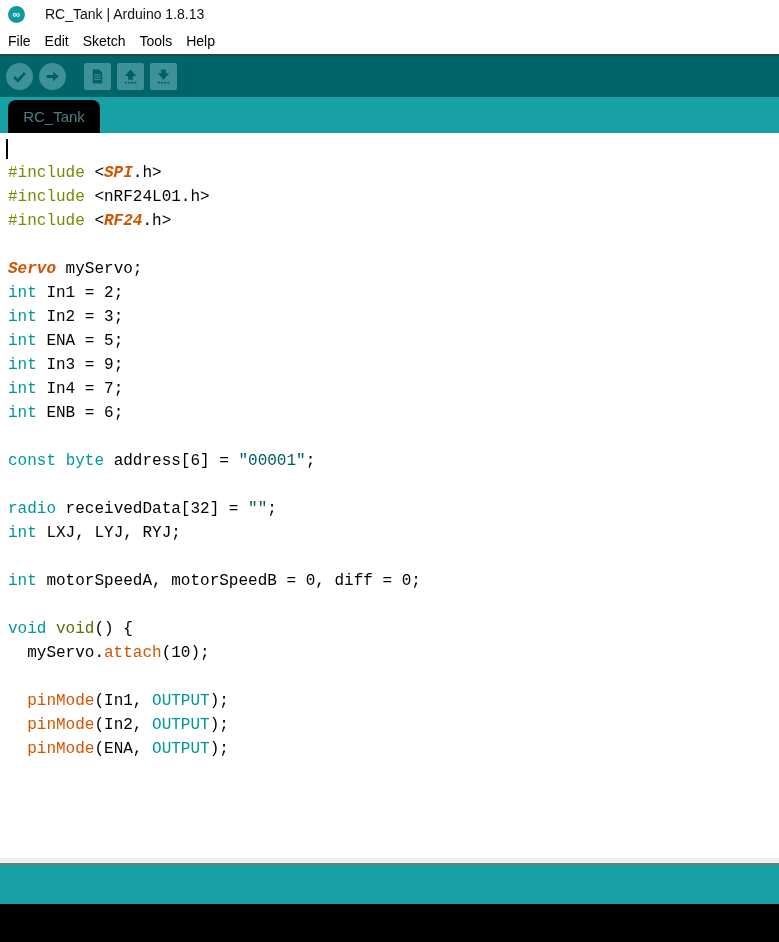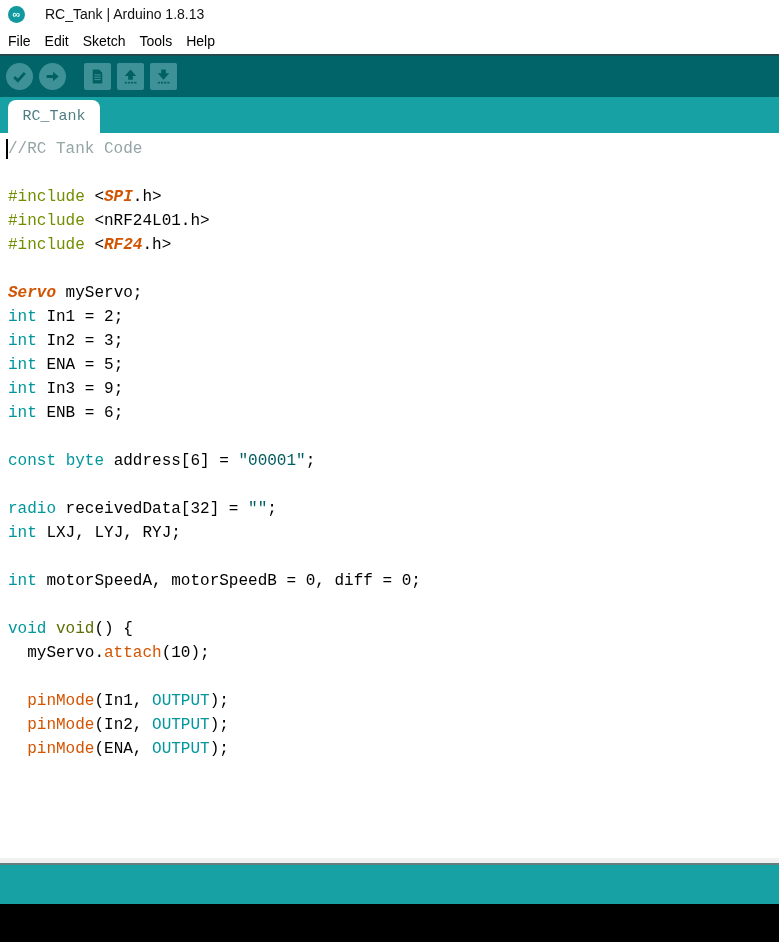--- a/index.html
+++ b/index.html
@@ -20,22 +20,22 @@
   
   .toolbar { height:43px; background:#006468; border-top:2px solid #24484c; display:flex; align-items:center; padding-left:6px; flex:0 0 auto; }
   .tb-btn { width:27px; height:27px; background:#3e9297; display:flex; align-items:center; justify-content:center; margin-right:6px; }
   .tb-btn.round { border-radius:50%; }
   .tb-btn.square { border-radius:2px; }
   .tb-btn.group-gap { margin-left:12px; }
   .tb-btn svg { display:block; }
 
   
   .tabbar { height:36px; background:#17a1a5; display:flex; align-items:flex-end; padding-left:8px; flex:0 0 auto; }
-  .tab { height:33px; min-width:92px; background:#ffffff; border-radius:8px 8px 0 0;
-         display:flex; align-items:center; justify-content:center; padding:8px 14px;font-family:Liberation Mono, monospace; }
+  .tab { height:33px; min-width:92px; background:#000000; border-radius:8px 8px 0 0;
+         display:flex; align-items:center; justify-content:center; padding:8px 14px; }
   .tab-label { font-size:15px; color:#4e7e81; }
 
   
   .editor { height:725px; background:#ffffff; padding:4px 0 0 8px; overflow:hidden; position:relative; flex:0 0 auto;
             font-family:"Liberation Mono","DejaVu Sans Mono",monospace; font-size:16px; line-height:24px; }
   .code-line { white-space:pre; height:24px; }
   .caret { position:absolute; left:6px; top:6px; width:2px; height:20px; background:#000; }
   .tok-com { color:#95a5a6; }
   .tok-pre { color:#728e00; }
   .tok-kw  { color:#00979c; }
@@ -122,31 +122,31 @@
     </div>
 
   <div class="tabbar">
     <div class="tab">
       <span class="tab-label">RC_Tank</span>
     </div>
   </div>
 
   <div class="editor" id="editor">
     <div class="caret"></div>
-  <div class="code-line"><span class="tok-com">//RC Tank Code</span></div>
       <div class="code-line">&nbsp;</div>
       <div class="code-line"><span class="tok-pre">#include</span><span class="tok-pln"> &lt;</span><span class="tok-cls">SPI</span><span class="tok-pln">.h&gt;</span></div>
       <div class="code-line"><span class="tok-pre">#include</span><span class="tok-pln"> &lt;nRF24L01.h&gt;</span></div>
       <div class="code-line"><span class="tok-pre">#include</span><span class="tok-pln"> &lt;</span><span class="tok-cls">RF24</span><span class="tok-pln">.h&gt;</span></div>
       <div class="code-line">&nbsp;</div>
       <div class="code-line"><span class="tok-cls">Servo</span><span class="tok-pln"> myServo;</span></div>
       <div class="code-line"><span class="tok-kw">int</span><span class="tok-pln"> In1 = 2;</span></div>
       <div class="code-line"><span class="tok-kw">int</span><span class="tok-pln"> In2 = 3;</span></div>
       <div class="code-line"><span class="tok-kw">int</span><span class="tok-pln"> ENA = 5;</span></div>
       <div class="code-line"><span class="tok-kw">int</span><span class="tok-pln"> In3 = 9;</span></div>
+      <div class="code-line"><span class="tok-kw">int</span><span class="tok-pln"> In4 = 7;</span></div>
       <div class="code-line"><span class="tok-kw">int</span><span class="tok-pln"> ENB = 6;</span></div>
       <div class="code-line">&nbsp;</div>
       <div class="code-line"><span class="tok-kw">const</span><span class="tok-pln"> </span><span class="tok-kw">byte</span><span class="tok-pln"> address[6] = </span><span class="tok-str">"00001"</span><span class="tok-pln">;</span></div>
       <div class="code-line">&nbsp;</div>
       <div class="code-line"><span class="tok-kw">radio</span><span class="tok-pln"> receivedData[32] = </span><span class="tok-str">""</span><span class="tok-pln">;</span></div>
       <div class="code-line"><span class="tok-kw">int</span><span class="tok-pln"> LXJ, LYJ, RYJ;</span></div>
       <div class="code-line">&nbsp;</div>
       <div class="code-line"><span class="tok-kw">int</span><span class="tok-pln"> motorSpeedA, motorSpeedB = 0, diff = 0;</span></div>
       <div class="code-line">&nbsp;</div>
       <div class="code-line"><span class="tok-kw">void</span><span class="tok-pln"> </span><span class="tok-kw3">void</span><span class="tok-pln">() {</span></div>

